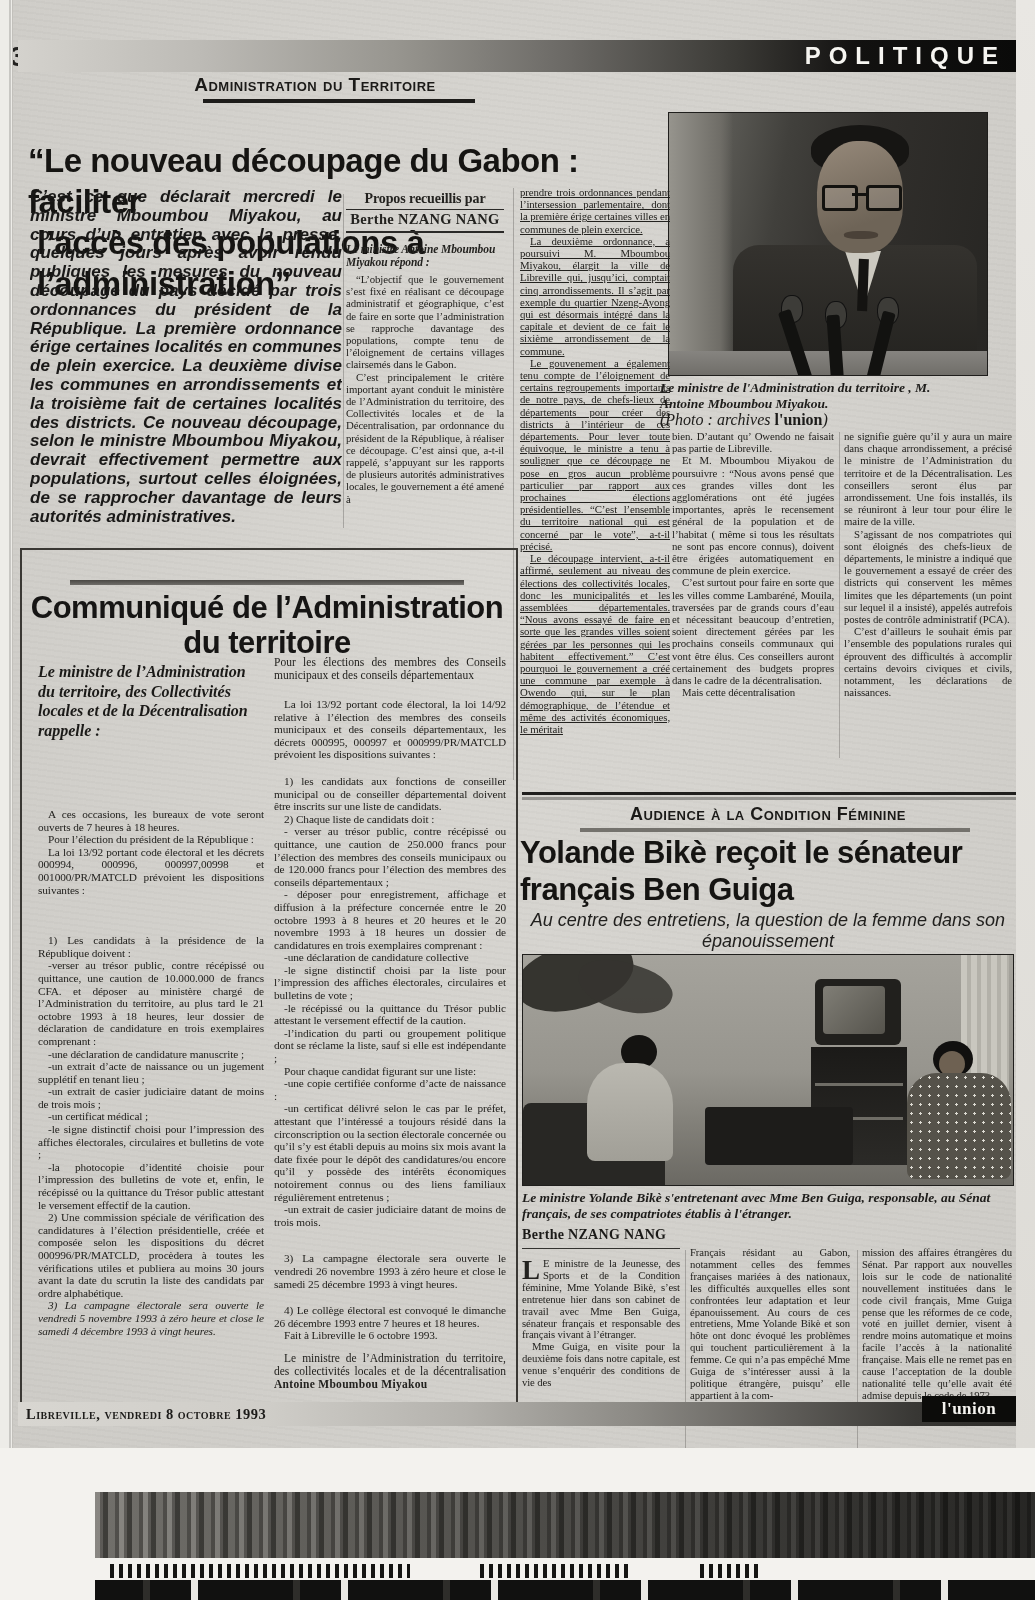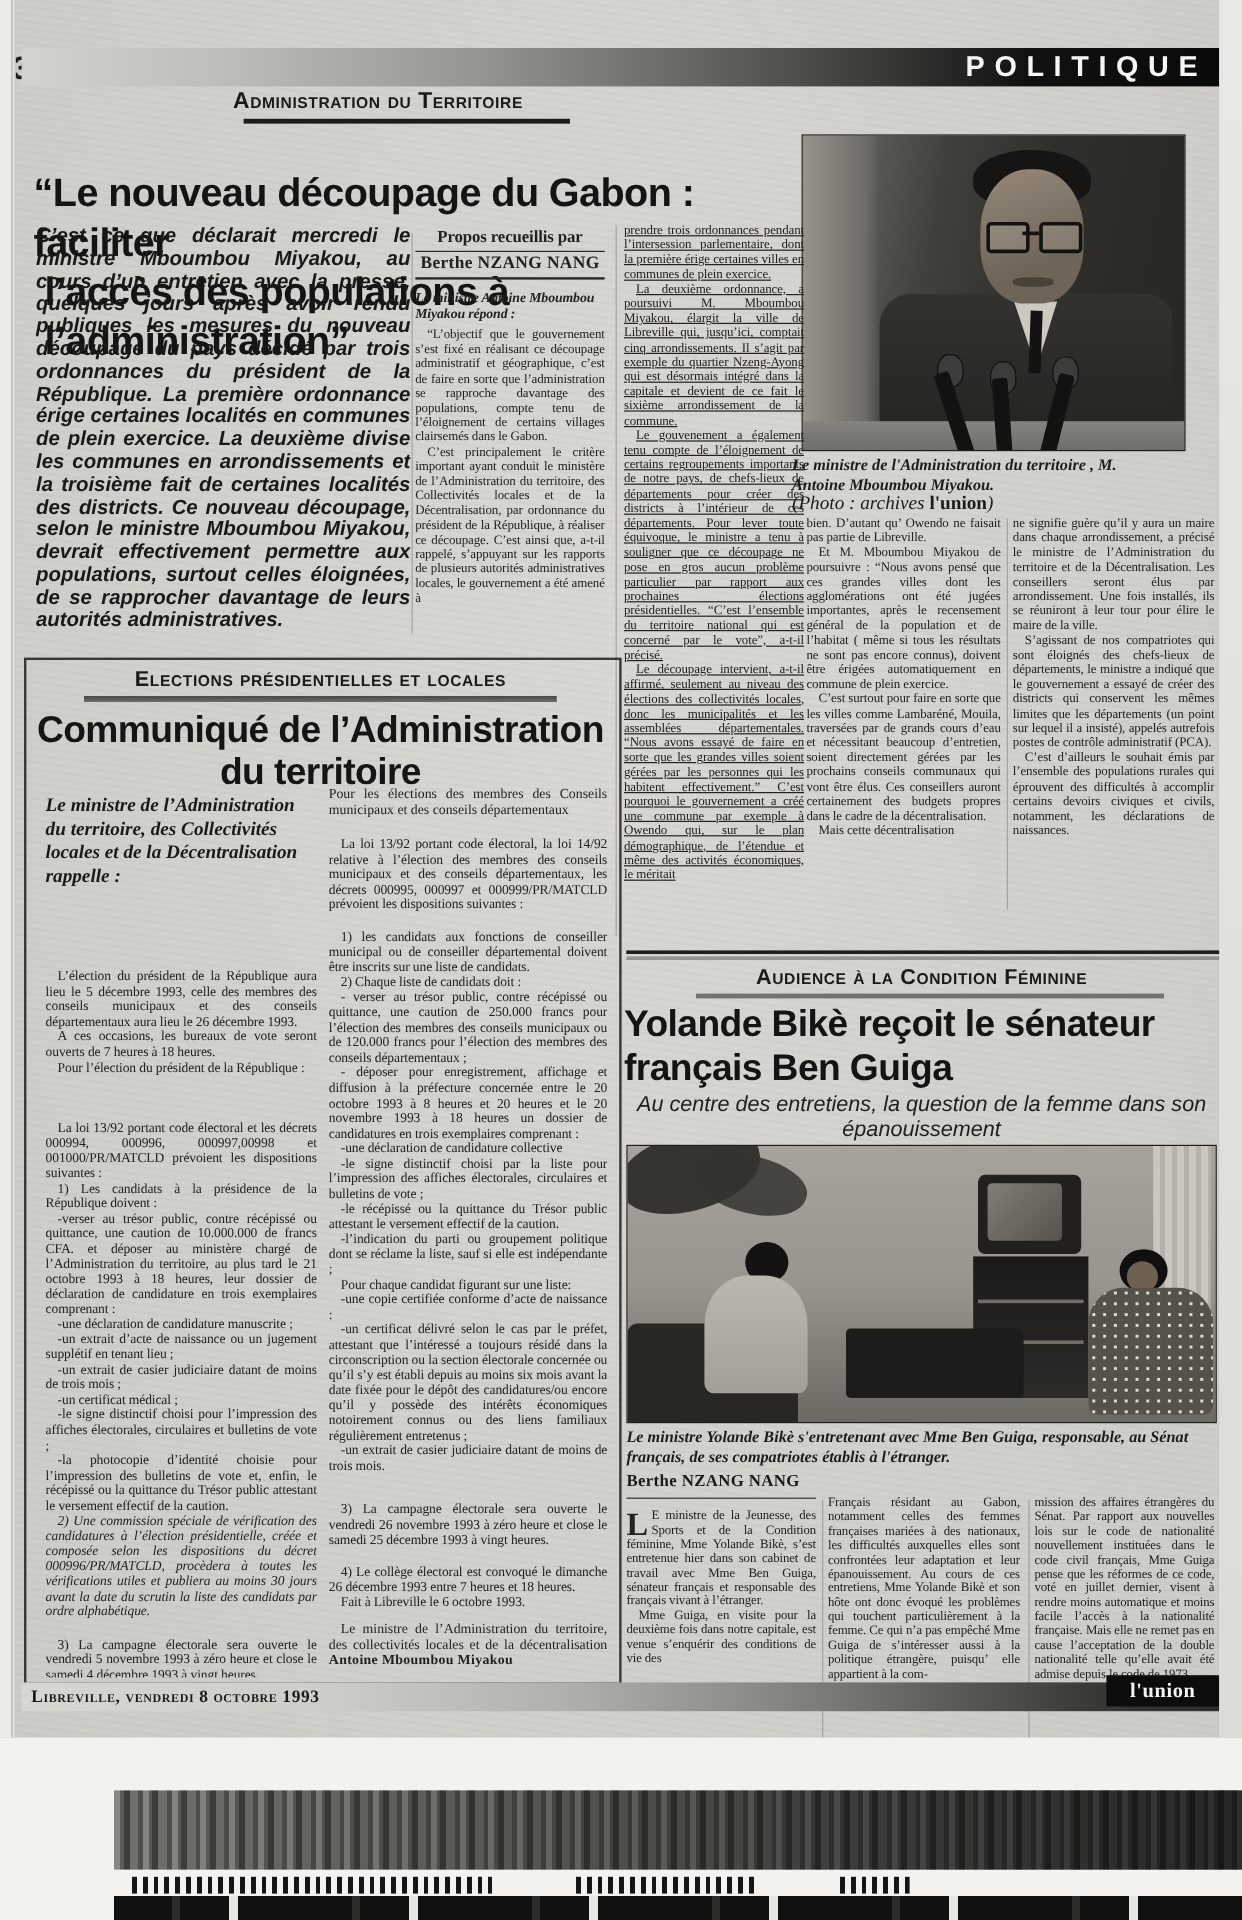--- a/index.html
+++ b/index.html
@@ -283,29 +283,27 @@
       <p>ne signifie guère qu’il y aura un maire dans chaque arrondissement, a précisé le ministre de l’Administration du territoire et de la Décentralisation. Les conseillers seront élus par arrondissement. Une fois installés, ils se réuniront à leur tour pour élire le maire de la ville.</p>
       <p>S’agissant de nos compatriotes qui sont éloignés des chefs-lieux de départements, le ministre a indiqué que le gouvernement a essayé de créer des districts qui conservent les mêmes limites que les départements (un point sur lequel il a insisté), appelés autrefois postes de contrôle administratif (PCA).</p>
       <p>C’est d’ailleurs le souhait émis par l’ensemble des populations rurales qui éprouvent des difficultés à accomplir certains devoirs civiques et civils, notamment, les déclarations de naissances.</p>
     </div>
 
   <div class="abs vrule" style="left:343px;top:194px;height:334px;"></div>
   <div class="abs vrule" style="left:513px;top:188px;height:592px;"></div>
   <div class="abs vrule" style="left:839px;top:432px;height:326px;"></div>
 
   <div class="abs box2"></div>
-  <div class="abs kicker kicker2">Elections présidentielles et locales</div>
   <div class="abs kicker2-rule"></div>
   <div class="abs headline2">Communiqué de l’Administration du territoire</div>
 
   <div class="abs intro-left">Le ministre de l’Administration du territoire, des Collectivités locales et de la Décentralisation rappelle :</div>
   <div class="abs intro-right">Pour les élections des membres des Conseils municipaux et des conseils départementaux</div>
 
   <div id="a2c1" class="abs col col2x a2c1">
-      <p>L’élection du président de la République aura lieu le 5 décembre 1993, celle des membres des conseils municipaux et des conseils départementaux aura lieu le 26 décembre 1993.</p>
       <p>A ces occasions, les bureaux de vote seront ouverts de 7 heures à 18 heures.</p>
       <p>Pour l’élection du président de la République :</p>
       <p>La loi 13/92 portant code électoral et les décrets 000994, 000996, 000997,00998 et 001000/PR/MATCLD prévoient les dispositions suivantes :</p>
       <p>1) Les candidats à la présidence de la République doivent :</p>
       <p>-verser au trésor public, contre récépissé ou quittance, une caution de 10.000.000 de francs CFA. et déposer au ministère chargé de l’Administration du territoire, au plus tard le 21 octobre 1993 à 18 heures, leur dossier de déclaration de candidature en trois exemplaires comprenant :</p>
       <p>-une déclaration de candidature manuscrite ;</p>
       <p>-un extrait d’acte de naissance ou un jugement supplétif en tenant lieu ;</p>
       <p>-un extrait de casier judiciaire datant de moins de trois mois ;</p>
       <p>-un certificat médical ;</p>
       <p>-le signe distinctif choisi pour l’impression des affiches électorales, circulaires et bulletins de vote ;</p>

